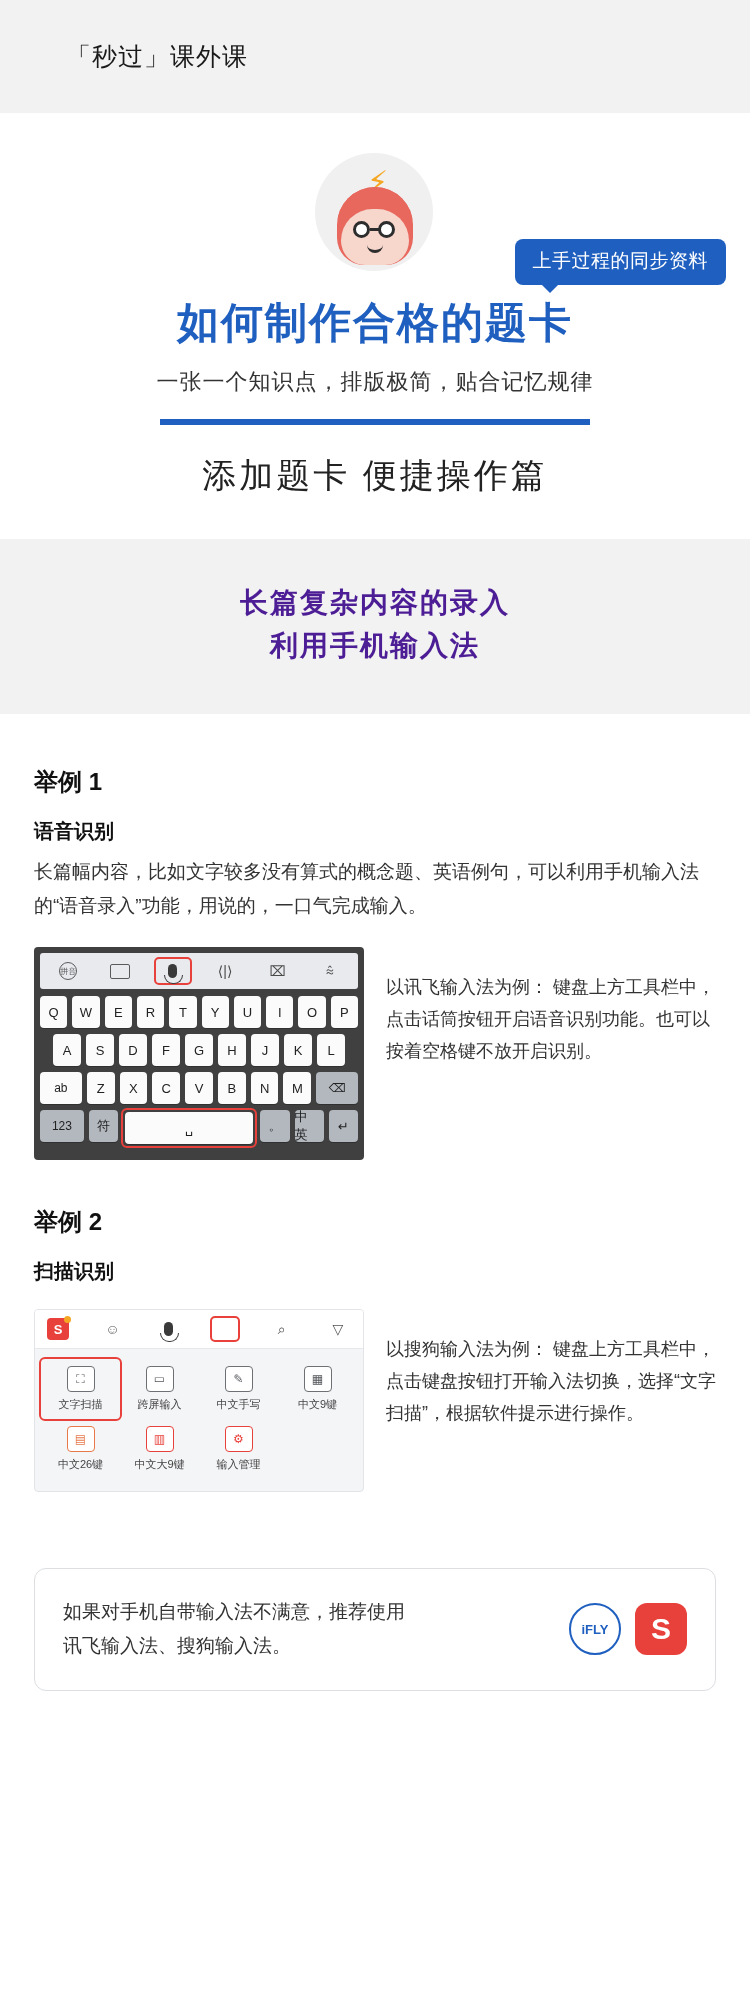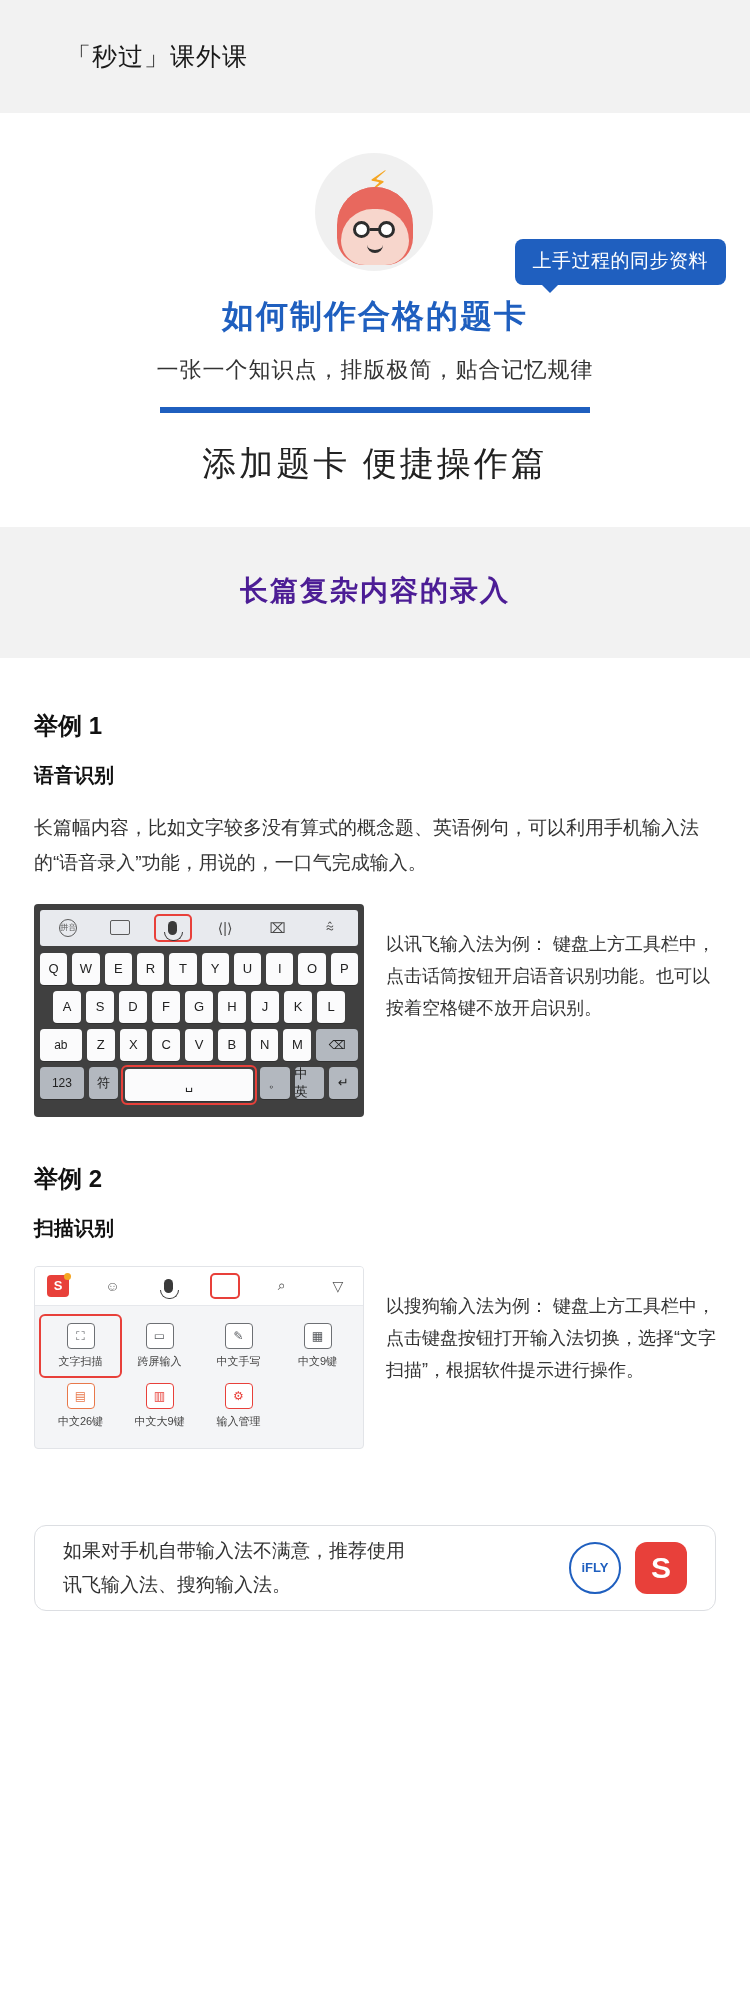--- a/index.html
+++ b/index.html
@@ -117,21 +117,21 @@
     left: 26px;
     bottom: -8px;
     width: 0; height: 0;
     border-left: 9px solid transparent;
     border-right: 9px solid transparent;
     border-top: 9px solid #1f5fbf;
   }
 
   .hero-title {
     margin-top: 22px;
-    font-size: 32px;
+    font-size: 42px;
     font-weight: bold;
     color: #1f5fbf;
     letter-spacing: 2px;
   }
   .hero-sub {
     margin-top: 16px;
     font-size: 22px;
     color: #333;
     letter-spacing: 1px;
   }
@@ -173,21 +173,21 @@
   .ex-sub {
     font-size: 20px;
     font-weight: bold;
     color: #111;
     margin-top: 20px;
   }
   .para {
     font-size: 19px;
     color: #333;
     line-height: 1.8;
-    margin-top: 22px;
+    margin-top: 10px;
   }
 
   .row {
     display: flex;
     gap: 22px;
     margin-top: 24px;
     align-items: flex-start;
   }
   .row-text {
     font-size: 18px;
@@ -349,21 +349,21 @@
     background: #fff;
   }
   .sg-ico.orange { border-color: #e8784a; color: #e8784a; }
   .sg-ico.red { border-color: #e8403a; color: #e8403a; }
 
   
   .note {
     margin: 36px 34px 0 34px;
     border: 1px solid #dcdee2;
     border-radius: 12px;
-    padding: 8px 28px;
+    padding: 26px 28px;
     display: flex;
     align-items: center;
     justify-content: space-between;
     gap: 18px;
   }
   .note-text {
     font-size: 19px;
     color: #333;
     line-height: 1.8;
   }
@@ -412,20 +412,21 @@
   <div class="badge">上手过程的同步资料</div>
 
   <div class="hero-title">如何制作合格的题卡</div>
   <div class="hero-sub">一张一个知识点，排版极简，贴合记忆规律</div>
   <div class="hero-rule"></div>
   <div class="hero-section">添加题卡 便捷操作篇</div>
 </div>
 
 <div class="band">
   <div class="band-line">长篇复杂内容的录入</div>
+  <div class="band-line">利用手机输入法</div>
 </div>
 
 <div class="content">
 
   <div class="ex-label">举例 1</div>
   <div class="ex-sub">语音识别</div>
   <div class="para">长篇幅内容，比如文字较多没有算式的概念题、英语例句，可以利用手机输入法的“语音录入”功能，用说的，一口气完成输入。</div>
 
   <div class="row">
 

